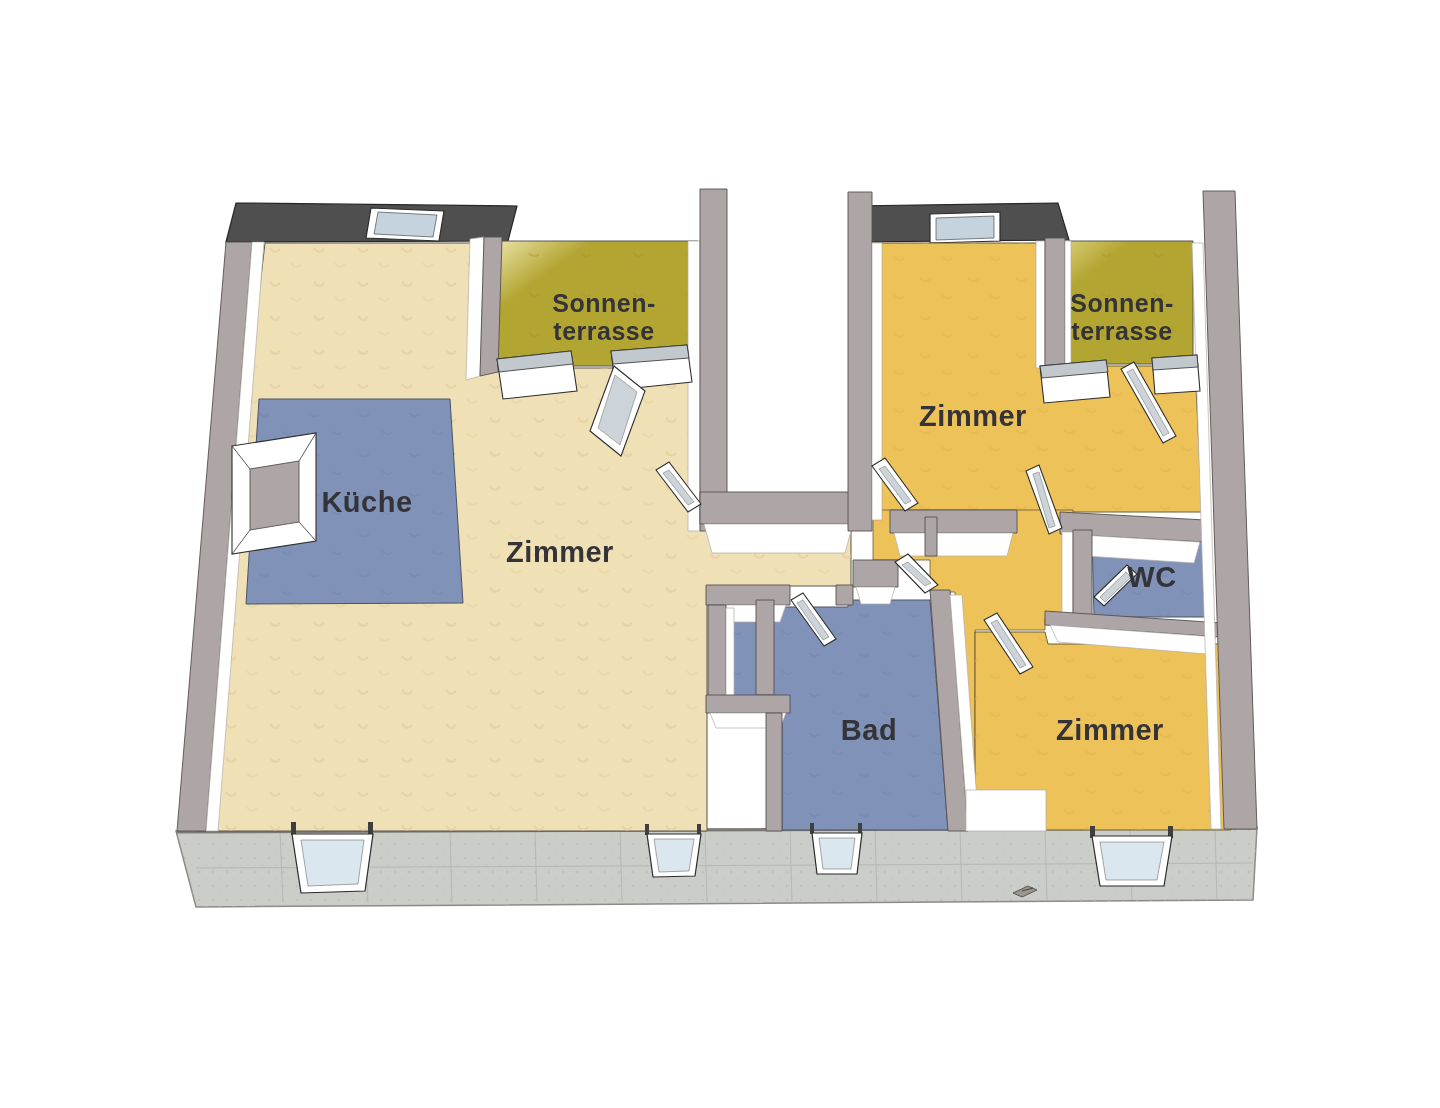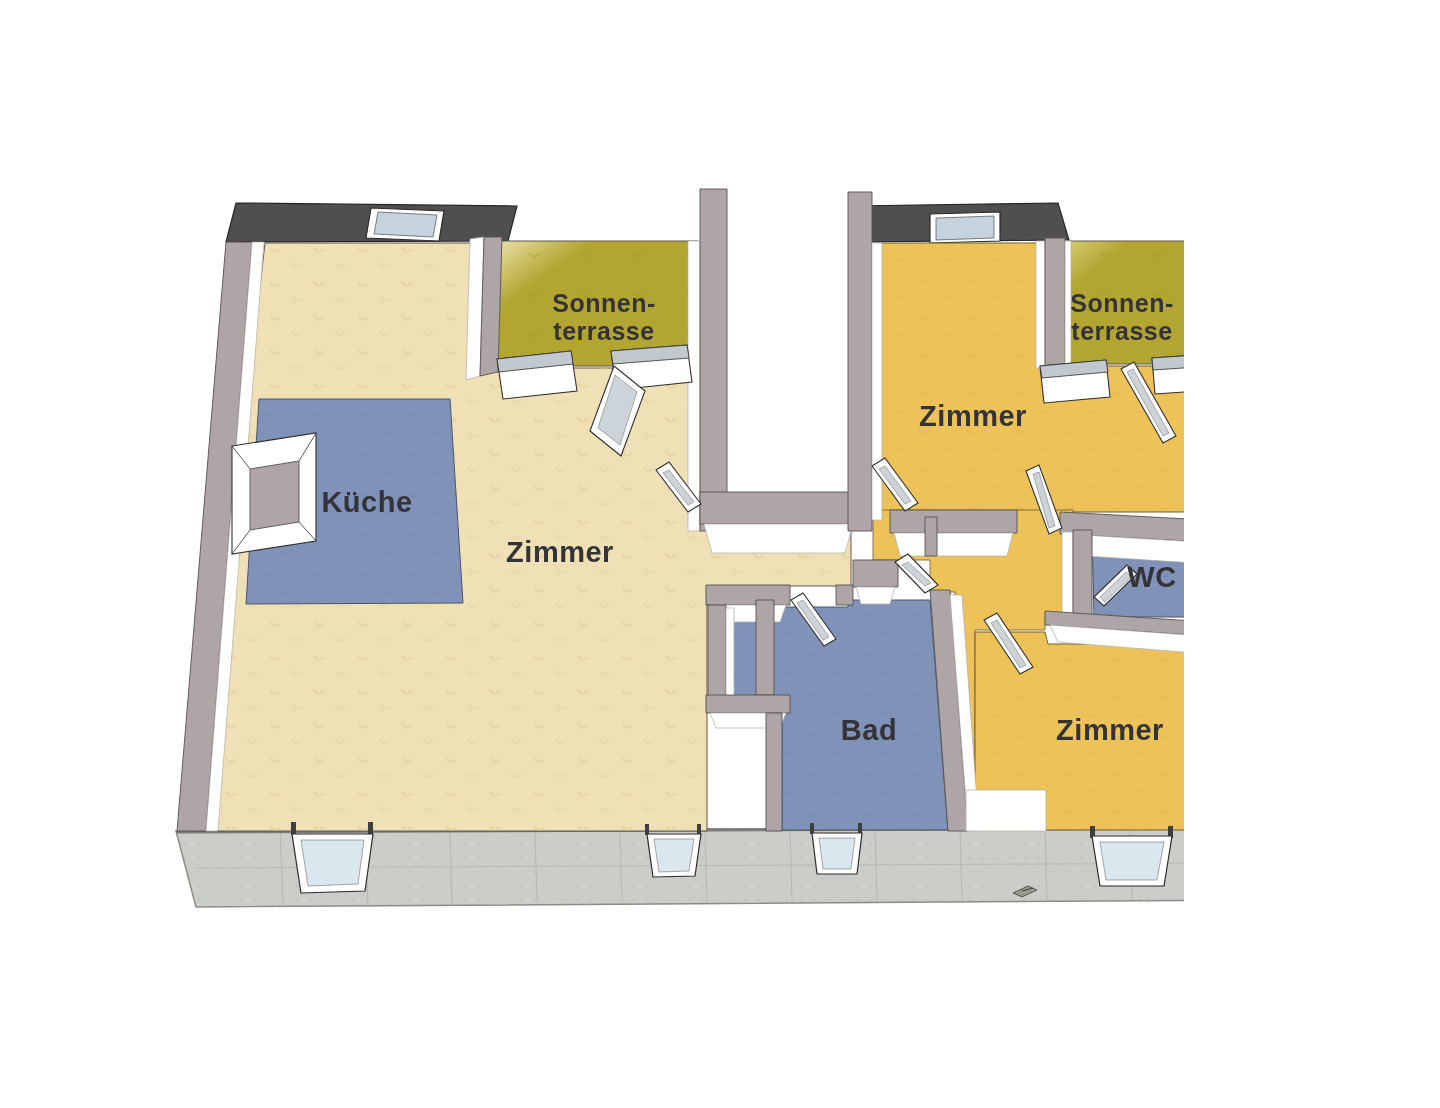--- a/index.html
+++ b/index.html
@@ -1,16 +1,16 @@
 <!DOCTYPE html>
 <html><head>
 <meta charset="utf-8">
 <style>
   html,body{margin:0;padding:0;background:#ffffff;}
-  .stage{position:relative;width:1184px;height:1108px;background:#ffffff;overflow:hidden;
+  .stage{position:relative;width:1440px;height:1108px;background:#ffffff;overflow:hidden;
          font-family:"Liberation Sans",sans-serif;}
   svg{display:block;}
   .wall{fill:#aea6a6;stroke:#56504f;stroke-width:0.9;}
   .wface{fill:#ffffff;stroke:#b3aca8;stroke-width:0.7;}
   .door-frame{fill:#ffffff;stroke:#2f2f2f;stroke-width:1.1;}
   .door-glass{fill:#ccd4d9;stroke:#666;stroke-width:0.5;}
   .block-body{fill:#ffffff;stroke:#2f2f2f;stroke-width:1.1;}
   .block-top{fill:#c2c9ce;stroke:#2f2f2f;stroke-width:0.8;}
   .win-frame{fill:#ffffff;stroke:#2b2b2b;stroke-width:1.2;}
   .win-glass{fill:#dbe7ee;stroke:#555;stroke-width:0.5;}

